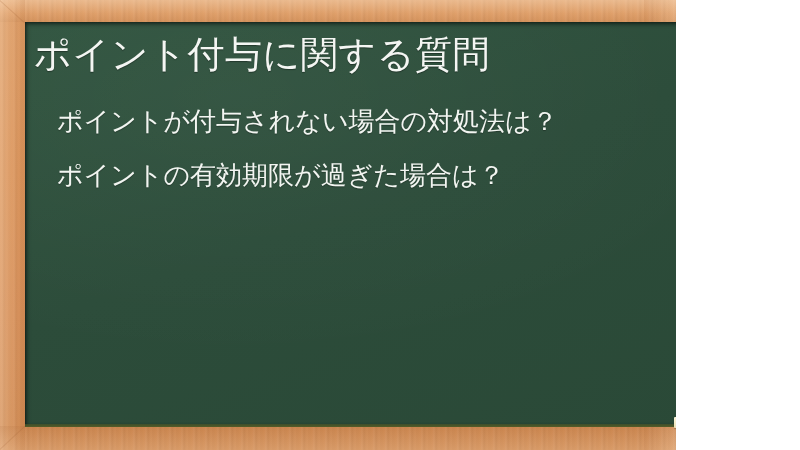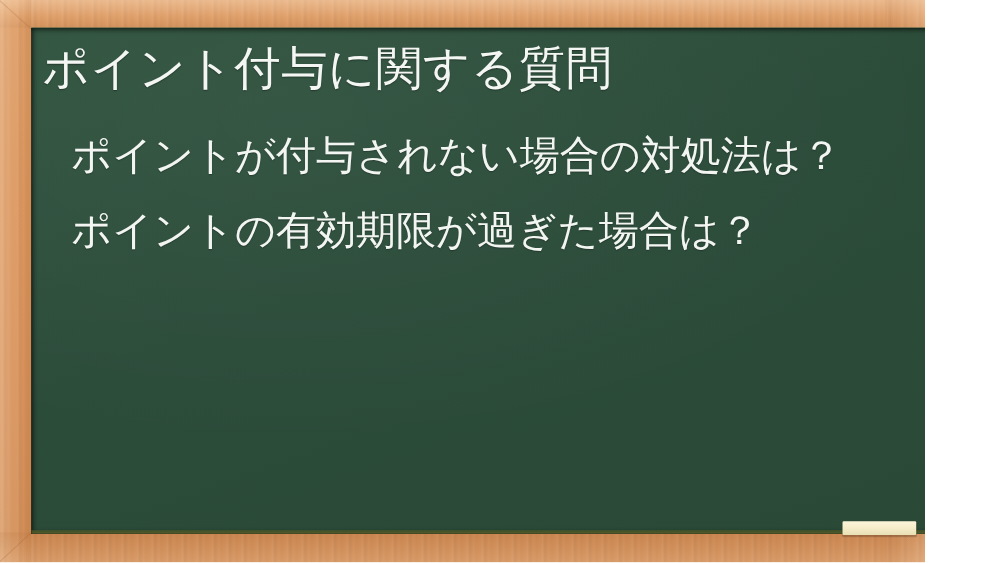--- a/index.html
+++ b/index.html
@@ -8,21 +8,21 @@
     padding: 0;
     background: #ffffff;
   }
   body {
     font-family: "Liberation Sans", "DejaVu Sans", sans-serif;
   }
 
   
   #slide {
     position: relative;
-    width: 740px;
+    width: 676px;
     height: 450px;
     overflow: hidden;
     background: #ffffff;
   }
 
   
   .frame {
     position: absolute;
     inset: 0;
     background:
@@ -118,21 +118,21 @@
 
   .qlist {
     position: absolute;
     left: 32px;
     top: 86px;
     margin: 0;
     padding: 0;
     list-style: none;
   }
   .qlist li {
-    font-size: 32px;
+    font-size: 26px;
     line-height: 1.0;
     color: #f2f5f1;
     white-space: nowrap;
     margin: 0 0 28px 0;
     text-shadow: 0 1px 1px rgba(0,0,0,0.28);
   }
   .qlist li:last-child { margin-bottom: 0; }
 
   
   .chalk {

